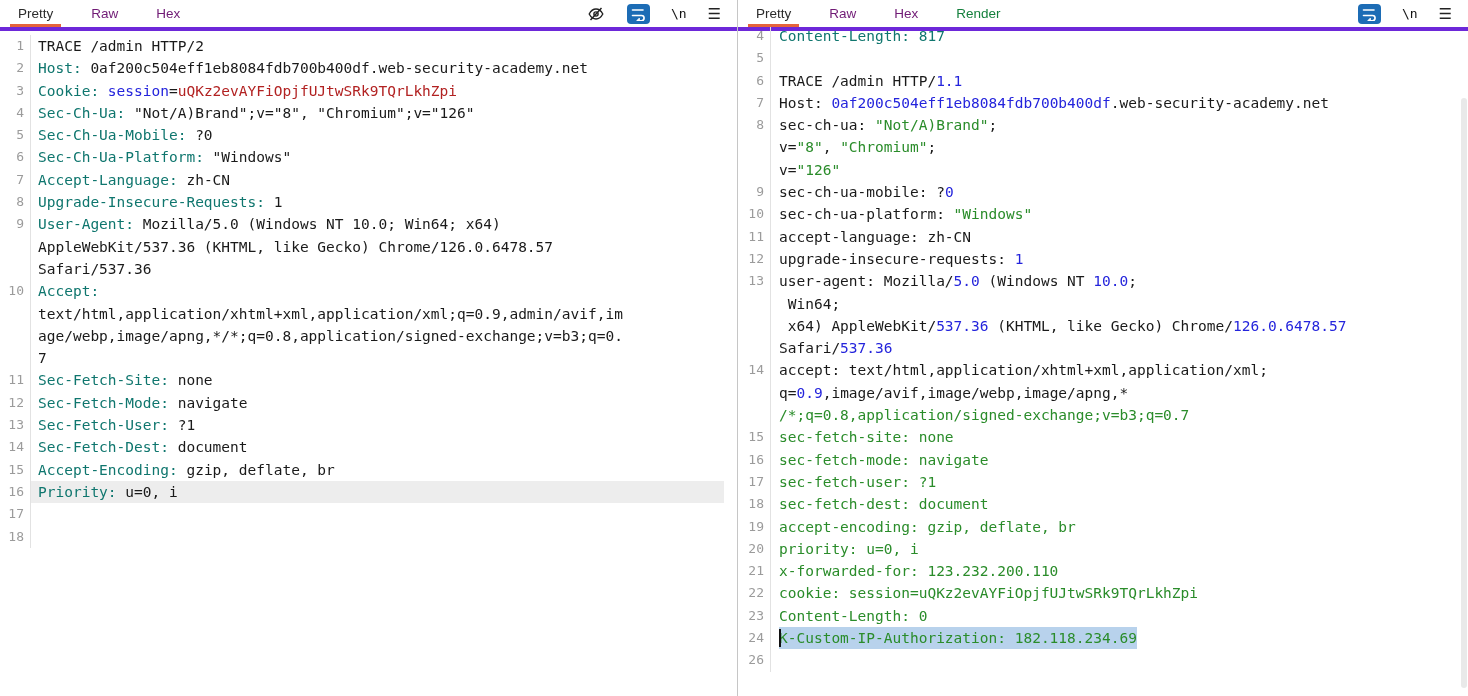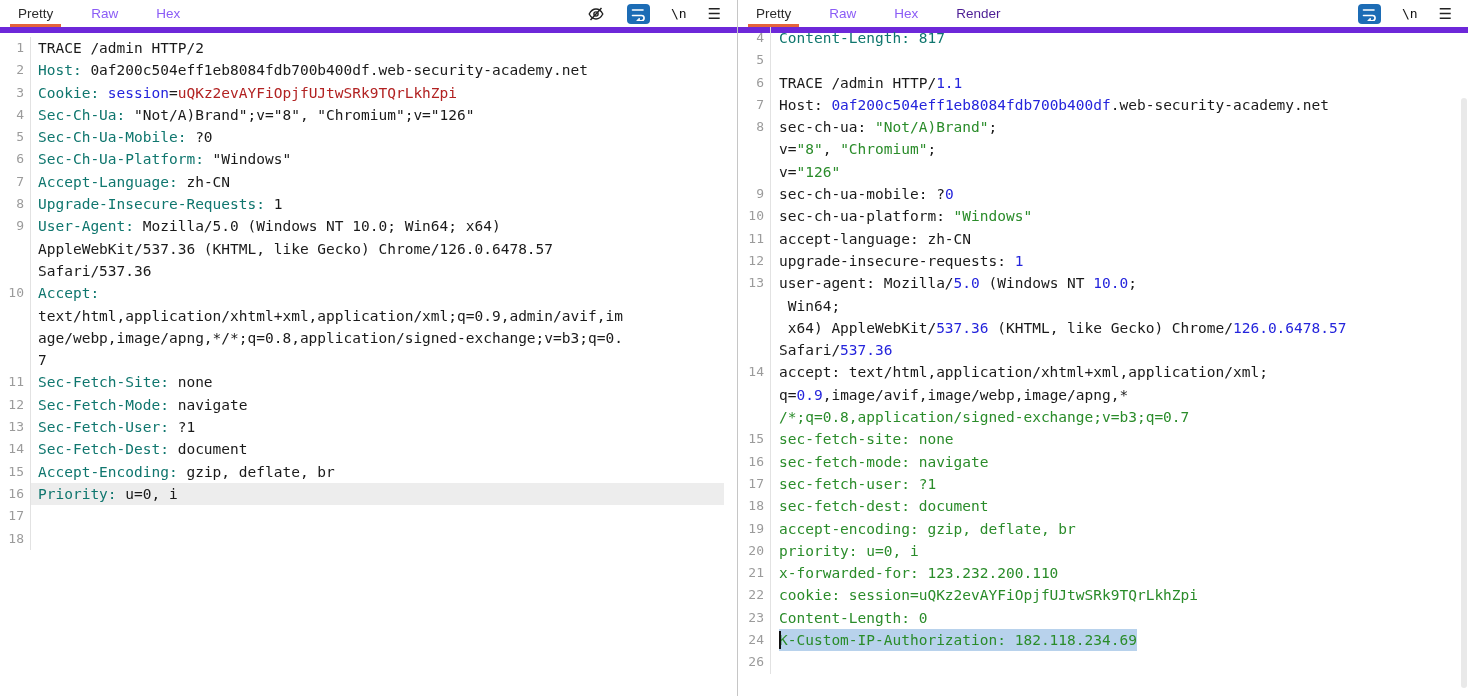--- a/index.html
+++ b/index.html
@@ -4,29 +4,29 @@
 <style>
   html,body{margin:0;padding:0;background:#fff;}
   .app{width:1468px;height:696px;display:flex;overflow:hidden;background:#fff;
        font-family:"Liberation Sans",sans-serif;}
   .panel{height:696px;background:#fff;position:relative;overflow:hidden;}
   .panel.left{width:737px;}
   .divider{width:1px;background:#c6c6c6;height:696px;}
   .panel.right{flex:1;}
 
   
-  .tabbar{height:27px;border-bottom:6px solid #6d28d9;display:flex;align-items:center;
+  .tabbar{height:27px;border-bottom:4px solid #6d28d9;display:flex;align-items:center;
           background:#fff;}
   .tabs{display:flex;gap:38px;padding-left:18px;height:100%;align-items:center;}
-  .tab{position:relative;font-size:13.5px;color:#8b5cf6;height:100%;display:flex;
+  .tab{position:relative;font-size:13.5px;color:#701a75;height:100%;display:flex;
        align-items:center;cursor:default;white-space:nowrap;}
   .tab.active{color:#2b2b2b;}
   .tab.active::after{content:"";position:absolute;left:-8px;right:-8px;bottom:0;
        height:3px;background:#e5633c;}
-  .tab.disabled{color:#4c1d95;}
+  .tab.disabled{color:#15803d;}
   .iconbar{margin-left:auto;display:flex;align-items:center;gap:21px;padding-right:16px;}
   .icon-btn{display:flex;align-items:center;justify-content:center;height:20px;}
   .wrap-btn{width:23px;height:20px;background:#1c6cb5;border-radius:4px;}
   .nl-glyph{font-family:"DejaVu Sans Mono",monospace;font-size:13px;color:#111;}
   .menu-glyph{font-size:15px;color:#222;line-height:1;}
 
   
   .code{height:668px;overflow:hidden;font-family:"DejaVu Sans Mono",monospace;
         font-size:14.5px;}
   .panel.left .code{padding-top:4px;}

